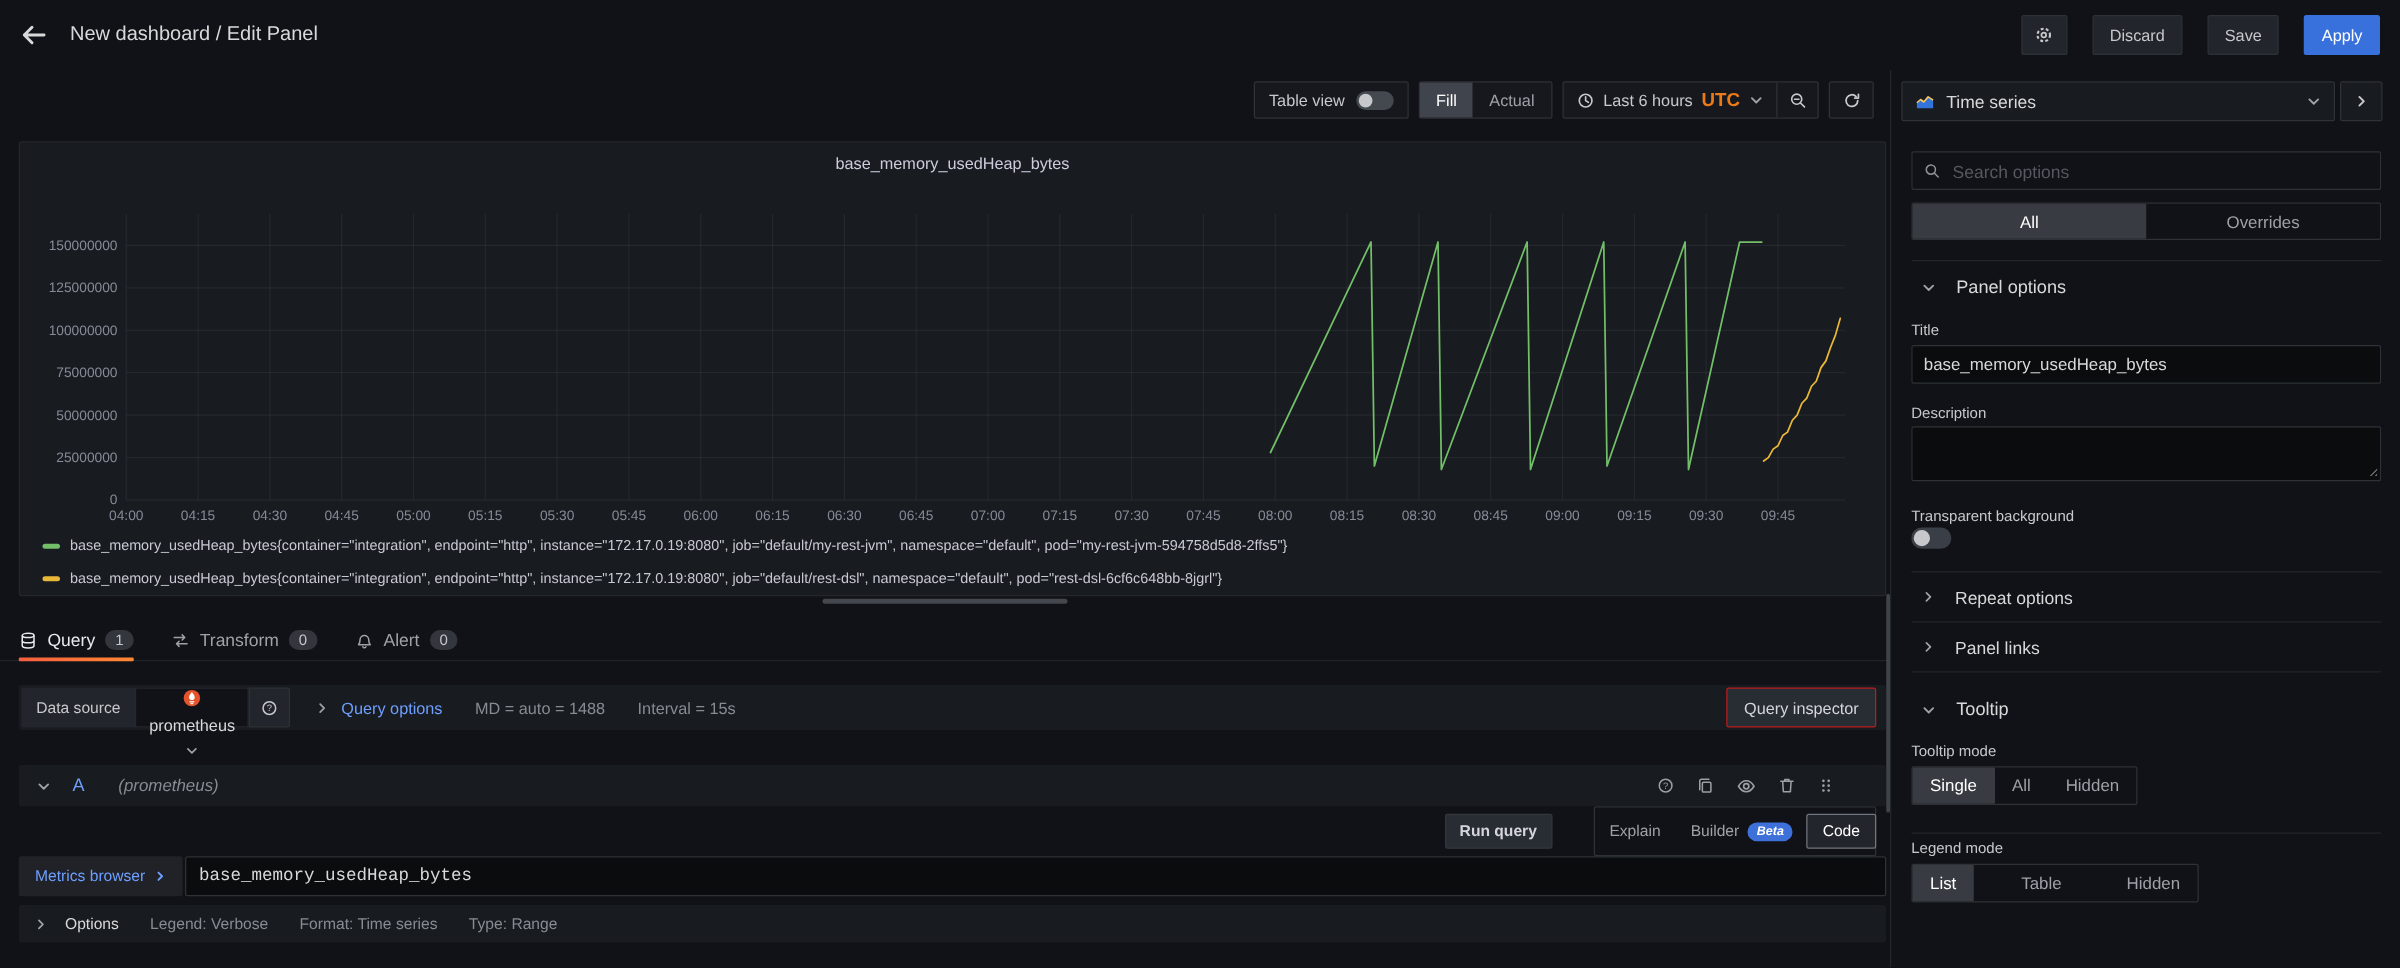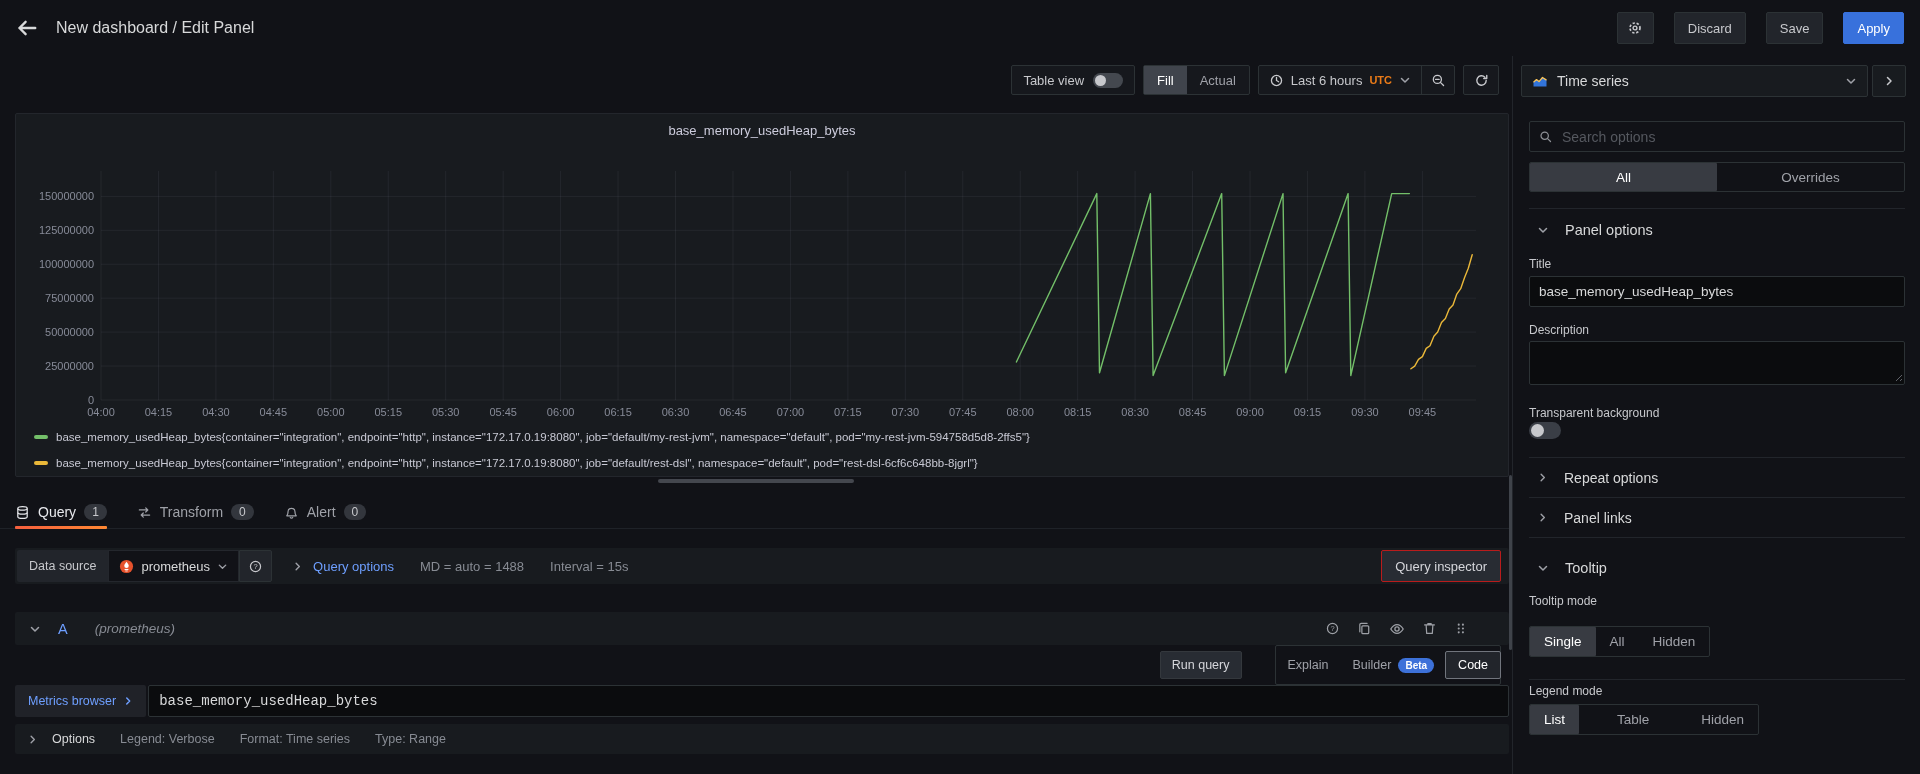--- a/index.html
+++ b/index.html
@@ -22,21 +22,21 @@
   .btn.primary { background:#3871dc; border-color:#3871dc; color:#fff; font-weight:500; }
 
   
   .main { position:absolute; left:0; top:56px; width:1512px; bottom:0; }
   .toolbar { position:absolute; top:9px; right:13px; display:flex; gap:8px; align-items:center; height:30px; }
   .tb-box { display:flex; align-items:center; height:30px; border:1px solid #2c3235; border-radius:2px; background:#16181d; }
   .tbl-view { padding:0 11px; gap:9px; font-size:13px; color:#c7c8cc; }
   .seg { display:flex; align-items:center; padding:0 13px; height:100%; font-size:13px; color:#9fa1a8; cursor:pointer; }
   .seg.sel { background:#40444c; color:#fff; font-weight:500; }
   .time-btn { padding:0 10px; gap:7px; height:100%; display:flex; align-items:center; color:#c7c8cc; }
-  .utc { font-size:11px; color:#eb7b18; font-weight:700; }
+  .utc { font-size:15px; color:#eb7b18; font-weight:700; }
   .sq { width:33px; height:100%; display:flex; align-items:center; justify-content:center; border-left:1px solid #2c3235; }
   .sq.alone { border-left:none; width:34px; }
 
   
   .panel { position:absolute; left:15px; top:57px; width:1494px; height:364px; background:#181b1f; border:1px solid #23262c; border-radius:2px; }
   .panel-title { position:absolute; top:9px; left:0; right:0; text-align:center; font-size:13px; font-weight:500; color:#ccccdc; }
   .chart-legend { position:absolute; left:18px; top:310px; }
   .legend-row { display:flex; align-items:center; gap:8px; height:26px; font-size:11.5px; color:#c8c9d4; cursor:pointer; }
   .legend-swatch { width:14px; height:4px; border-radius:2px; flex:none; }
 
@@ -47,39 +47,39 @@
   .tabs-row { position:absolute; left:0; top:440px; width:100%; height:33px; display:flex; align-items:center; padding-left:15px; gap:30px; border-bottom:1px solid #1f2228; }
   .tab { position:relative; display:flex; align-items:center; gap:8px; height:100%; font-size:14px; color:#9fa1a8; cursor:pointer; }
   .tab.active { color:#e8e9ed; font-weight:500; }
   .tab.active::after { content:""; position:absolute; left:0; right:0; bottom:-1px; height:3px; background:linear-gradient(90deg,#f55f3e,#ff8833); border-radius:1px; }
   .count-badge { background:#33363d; border-radius:10px; padding:1px 8px; font-size:12px; font-weight:400; color:#c7c8cc; }
 
   
   .strip { position:absolute; left:15px; width:1494px; background:#181b1f; border-radius:2px; display:flex; align-items:center; }
   .ds-row { top:492px; height:36px; padding:0 8px 0 2px; }
   .ds-label { height:32px; display:flex; align-items:center; padding:0 12px; background:#22252b; border-radius:2px 0 0 2px; font-size:12.5px; color:#c7c8cc; }
-  .ds-select { height:32px; display:flex; align-items:center; gap:7px; padding:0 10px; background:#111217; border:1px solid #24272d; font-size:13px; color:#d8d9da; cursor:pointer; }
+  .ds-select { height:32px; display:flex; align-items:center; gap:7px; padding:0 10px; background:#111217; border:1px solid #24272d; font-size:13px; color:#d8d9da; cursor:pointer;flex-direction:column; }
   .help-btn { width:33px; height:32px; background:#22252b; border:1px solid #2c3235; border-radius:0 2px 2px 0; display:flex; align-items:center; justify-content:center; cursor:pointer; }
   .qopt { margin-left:20px; display:flex; align-items:center; gap:10px; cursor:pointer; }
   .qopt-link { color:#6e9fff; font-size:13px; font-weight:500; }
   .qopt-meta { color:#878b93; font-size:13px; margin-left:26px; }
   .qi-btn { margin-left:auto; height:32px; padding:0 13px; background:#282c33; border:1px solid #b91c1c; border-radius:2px; font-size:13px; color:#d5d6db; display:flex; align-items:center; cursor:pointer; }
 
   .qa-row { top:556px; height:33px; padding:0 14px; cursor:pointer; }
   .qa-ref { color:#6e9fff; font-size:14.5px; font-weight:500; margin-left:17px; }
   .qa-ds { font-style:italic; color:#878b93; margin-left:27px; font-size:13.5px; }
   .qa-icons { margin-left:auto; display:flex; gap:17px; align-items:center; margin-right:27px; }
   .qa-icons > span { display:flex; cursor:pointer; }
 
   .run-row { position:absolute; left:15px; top:595px; width:1494px; height:28px; display:flex; justify-content:flex-end; align-items:center; padding-right:8px; gap:33px; }
-  .run-btn { height:28px; padding:0 11px; background:#282c33; border:1px solid #34383d; border-radius:2px; font-size:12.5px; color:#d5d6db; display:flex; align-items:center; cursor:pointer; }
+  .run-btn { height:28px; padding:0 11px; background:#282c33; border:1px solid #34383d; border-radius:2px; font-size:12.5px; color:#d5d6db; display:flex; align-items:center; cursor:pointer;font-weight:bold; }
   .mode-group { display:flex; align-items:center; height:40px; border:1px solid #2c3235; border-radius:2px; }
   .mode { padding:0 12px; font-size:12.5px; color:#9fa1a8; display:flex; align-items:center; gap:7px; height:100%; cursor:pointer; }
   .mode.sel { background:#22252b; border:1px solid #71757d; border-radius:2px; color:#fff; margin:-1px; height:28px; }
-  .beta { background:#3d71d9; color:#fff; font-size:10px; font-weight:700; padding:2px 7px; border-radius:9px; }
+  .beta { background:#3d71d9; color:#fff; font-size:10px; font-weight:700; padding:2px 7px; border-radius:9px;font-style:italic; }
 
   .mb-row { top:628px; height:33px; background:transparent; }
   .mb-chip { height:32px; display:flex; align-items:center; padding:0 13px; background:#202228; border-radius:2px; color:#6e9fff; font-size:12.5px; font-weight:500; gap:7px; cursor:pointer; }
   .expr-input { flex:1; height:32px; margin-left:2px; background:#0b0c0e; border:1px solid #2c3235; border-radius:2px; color:#d8d9da; font-family:"Liberation Mono","DejaVu Sans Mono",monospace; font-size:14px; padding:0 10px; outline:none; }
 
   .opt-row { top:668px; height:30px; padding:0 12px; font-size:12.5px; }
   .opt-label { color:#d8d9da; font-weight:500; margin-left:14px; }
   .opt-meta { color:#878b93; margin-left:25px; }
 
   
@@ -512,21 +512,21 @@
     <div class="sec-head tall" style="margin-top:8px;">
       <span style="display:flex;">
         <svg width="12" height="12" viewBox="0 0 12 12">
             <path d="M2.5 4.5 6 8l3.5-3.5" fill="none" stroke="#9fa1a8" stroke-width="1.5" stroke-linecap="round" stroke-linejoin="round"></path>
           </svg>
       </span>
       <span>Tooltip</span>
     </div>
 
     <div class="field-label" style="margin-top:4px;">Tooltip mode</div>
-    <div class="radio-group" style="margin-top:18px;text-align:right;">
+    <div class="radio-group" style="margin-top:5px;text-align:right;">
       <span class="rg-item sel">Single</span>
       <span class="rg-item">All</span>
       <span class="rg-item">Hidden</span>
     </div>
 
     <div class="divider" style="margin-top:22px;"></div>
 
 
     <div class="field-label" style="margin-top:4px;">Legend mode</div>
     <div class="radio-group" style="margin-top:6px;gap:24px;">

